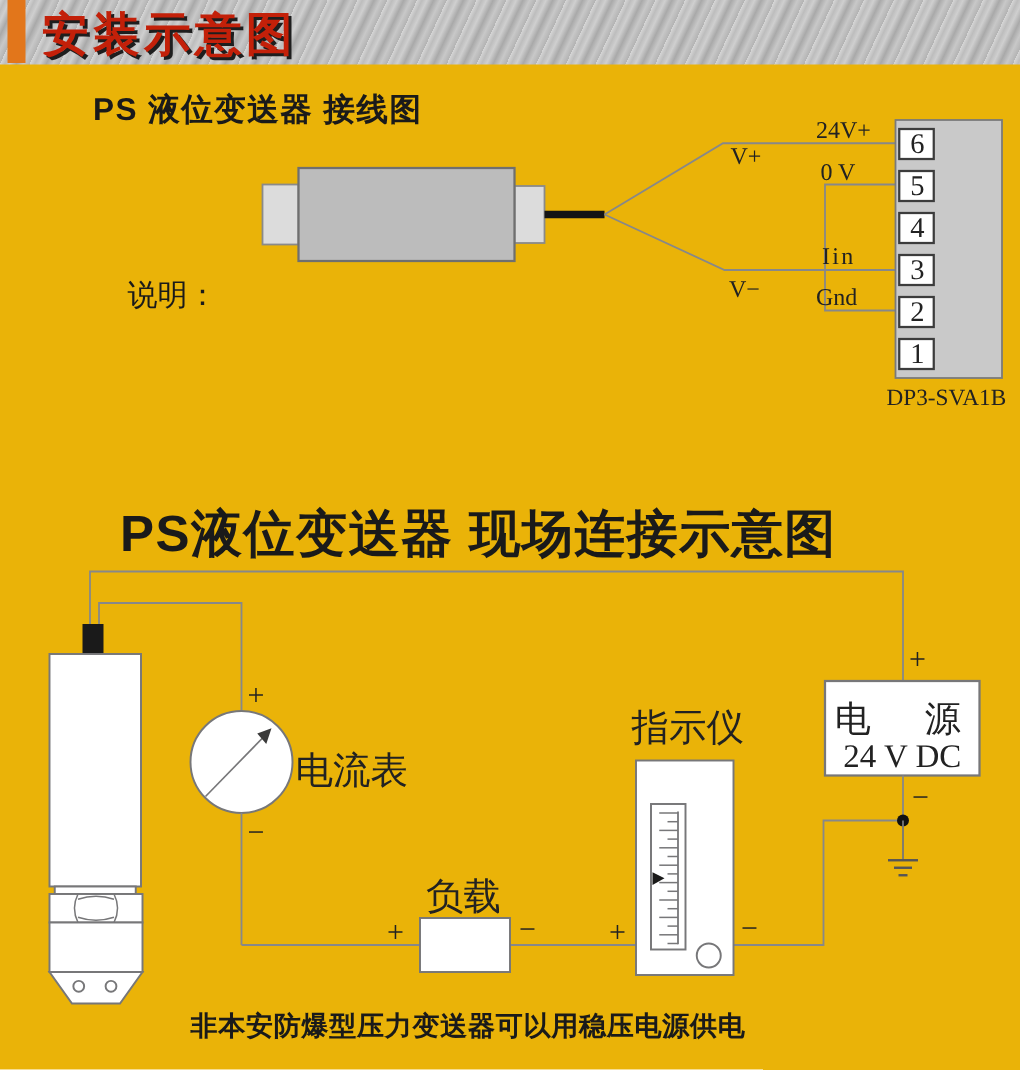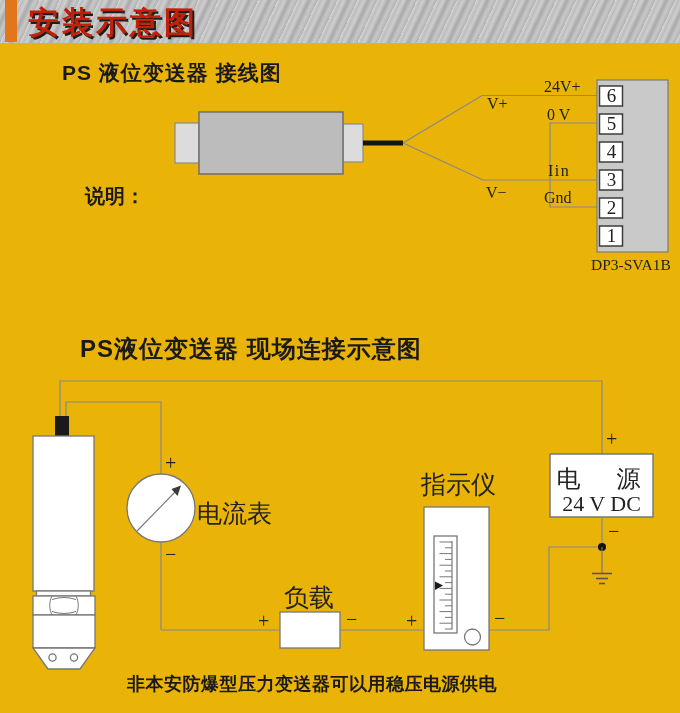--- a/index.html
+++ b/index.html
@@ -10,24 +10,24 @@
   .banner{left:0;top:0;width:680px;height:43px;
      background:
        repeating-linear-gradient(115deg,
          #d6d6d6 0px, #bdbdbd 3px, #cfcfcf 6px, #a9a9a9 10px, #c8c8c8 14px, #b3b3b3 18px);
   }
   .accent-bar{left:5px;top:0;width:12px;height:42px;background:#e2761b;}
   .banner-title{left:28px;top:2px;font-size:31px;font-weight:700;letter-spacing:3px;
      color:#c32009;text-shadow:2px 2px 0 #1e1e1e;white-space:nowrap;}
   
   .h1{left:30px;top:59px;font-size:21px;font-weight:700;letter-spacing:1px;white-space:nowrap;margin-left:32px;}
-  .notes-title{left:85px;top:183px;font-size:20px;font-weight:700;}
+  .notes-title{left:85px;top:183px;font-size:20px;font-weight:400;}
   .notes{left:85px;top:210px;width:500px;font-size:20px;font-weight:700;line-height:27px;}
   .note-indent{padding-left:35px;}
-  .h2{left:80px;top:333px;font-size:24px;font-weight:700;letter-spacing:1px;white-space:nowrap;text-align:center;}
+  .h2{left:80px;top:333px;font-size:34px;font-weight:700;letter-spacing:1px;white-space:nowrap;text-align:center;}
   .footer-note{left:127px;top:672px;font-size:18px;font-weight:700;letter-spacing:0.5px;white-space:nowrap;}
   
   svg{position:absolute;left:0;top:0;}
   .st{font-family:"Liberation Serif","DejaVu Serif",serif;fill:#222222;}
   .lbl16{font-size:16px;}
   .lbl15{font-size:15.5px;}
   .num{font-size:19px;}
   .big{font-size:25px;}
   .sign{font-size:20px;}
   .wire{stroke:#87888a;stroke-width:1.2;fill:none;}

